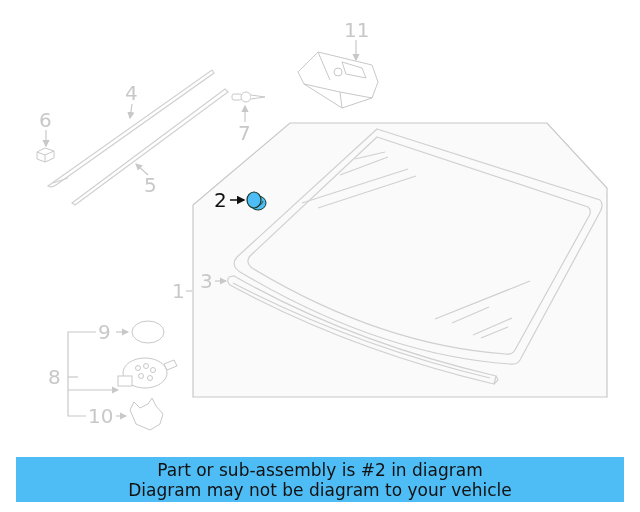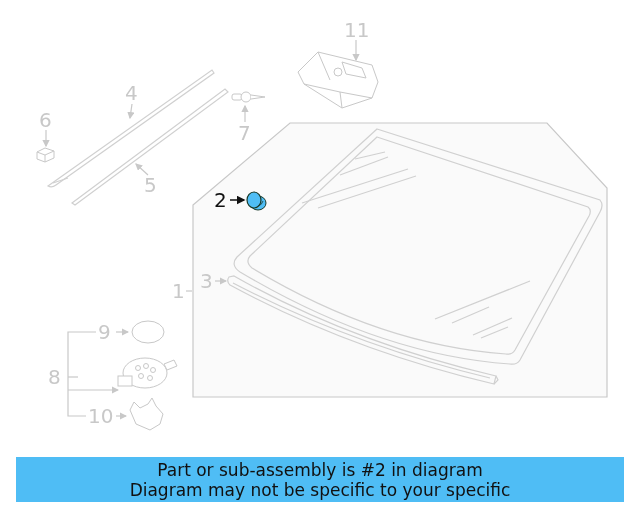--- a/index.html
+++ b/index.html
@@ -122,14 +122,14 @@
     <text class="callout" x="238" y="140">7</text>
     <text class="callout" x="48" y="384">8</text>
     <text class="callout" x="98" y="339">9</text>
     <text class="callout" x="88" y="423">10</text>
     <text class="callout" x="344" y="37">11</text>
   </g>
 </svg>
 
 <div class="banner">
   <div>Part or sub-assembly is #2 in diagram</div>
-  <div>Diagram may not be specific to your specific</div>
+  <div>Diagram may not be diagram to your vehicle</div>
 </div>
 
 </body></html>

